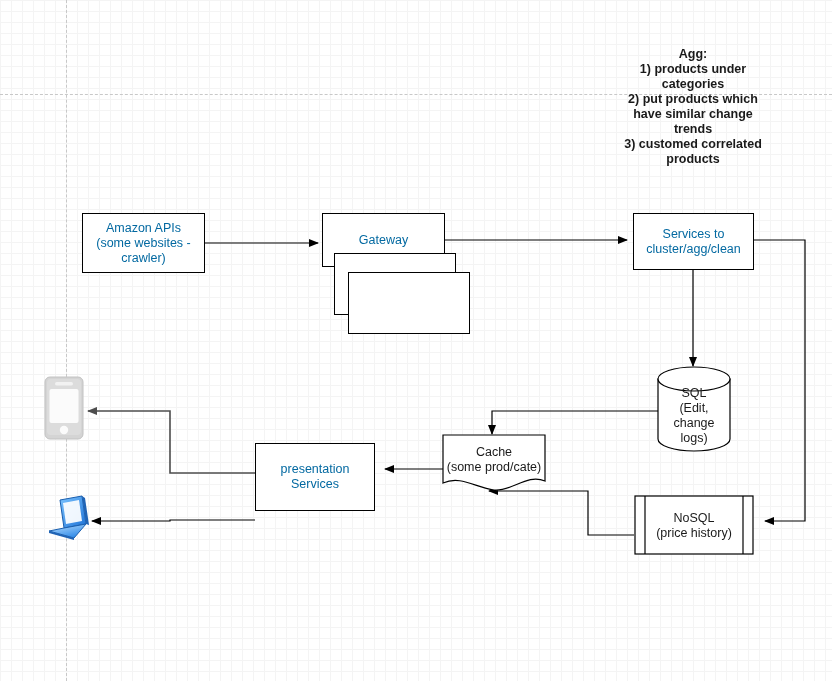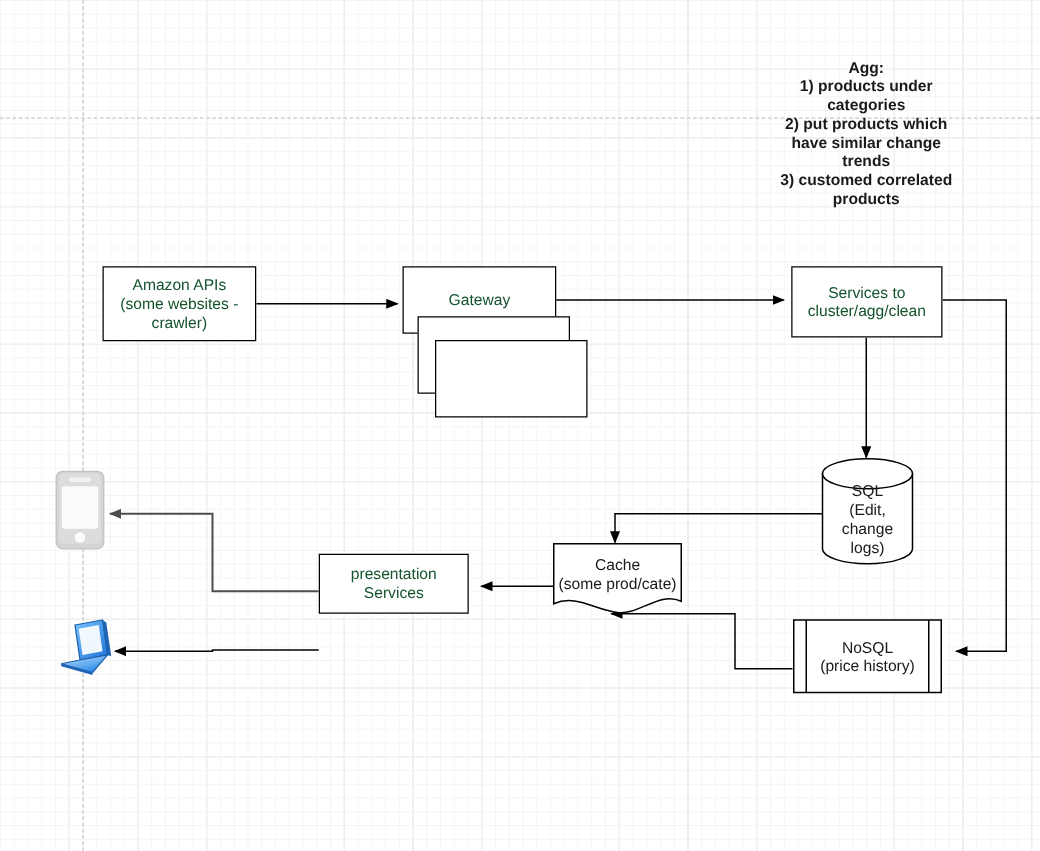--- a/index.html
+++ b/index.html
@@ -28,21 +28,21 @@
   .guide-v{
     position:absolute;top:0;height:681px;width:0;
     border-left:1px dashed #c8c8c8;
   }
   svg.wires{position:absolute;left:0;top:0;width:832px;height:681px;overflow:visible;}
   .node{
     position:absolute;
     box-sizing:border-box;
     display:flex;align-items:center;justify-content:center;
     text-align:center;
-    color:#14532d;
+    color:#0369a1;
     font-size:12.5px;
     line-height:15px;
     background:#ffffff;
     border:1px solid #000000;
   }
   .node .lbl{white-space:pre-line;}
   .plain-stack{background:#ffffff;border:1px solid #000000;position:absolute;}
   .note{
     position:absolute;
     color:#1a1a1a;
@@ -147,21 +147,21 @@
   </svg>
 
   <svg class="shape-svg" style="left:634px;top:495px;width:120px;height:60px;" viewBox="0 0 120 60">
     <rect x="1" y="1" width="118" height="58" fill="#ffffff" stroke="#000000" stroke-width="1.2"></rect>
     <line x1="11" y1="1" x2="11" y2="59" stroke="#000000" stroke-width="1.2"></line>
     <line x1="109" y1="1" x2="109" y2="59" stroke="#000000" stroke-width="1.2"></line>
     <text x="60" y="27" text-anchor="middle">NoSQL</text>
     <text x="60" y="42" text-anchor="middle">(price history)</text>
   </svg>
 
-  <div class="node" style="left:255px;top:443px;width:120px;height:48px;">
+  <div class="node" style="left:255px;top:443px;width:120px;height:68px;">
     <span class="lbl">presentation
 Services</span>
   </div>
 
 
   <svg class="icon" style="left:44px;top:376px;width:40px;height:64px;" viewBox="0 0 40 64">
     <rect x="1" y="1" width="38" height="62" rx="5" ry="5" fill="#d4d4d4" stroke="#c2c2c2" stroke-width="1"></rect>
     <rect x="3" y="3" width="34" height="56" rx="4" ry="4" fill="#dcdcdc"></rect>
     <rect x="11" y="6" width="18" height="3.5" rx="1.7" ry="1.7" fill="#f2f2f2"></rect>
     <rect x="5.5" y="13" width="29" height="34" rx="2" ry="2" fill="#fbfbfb"></rect>

